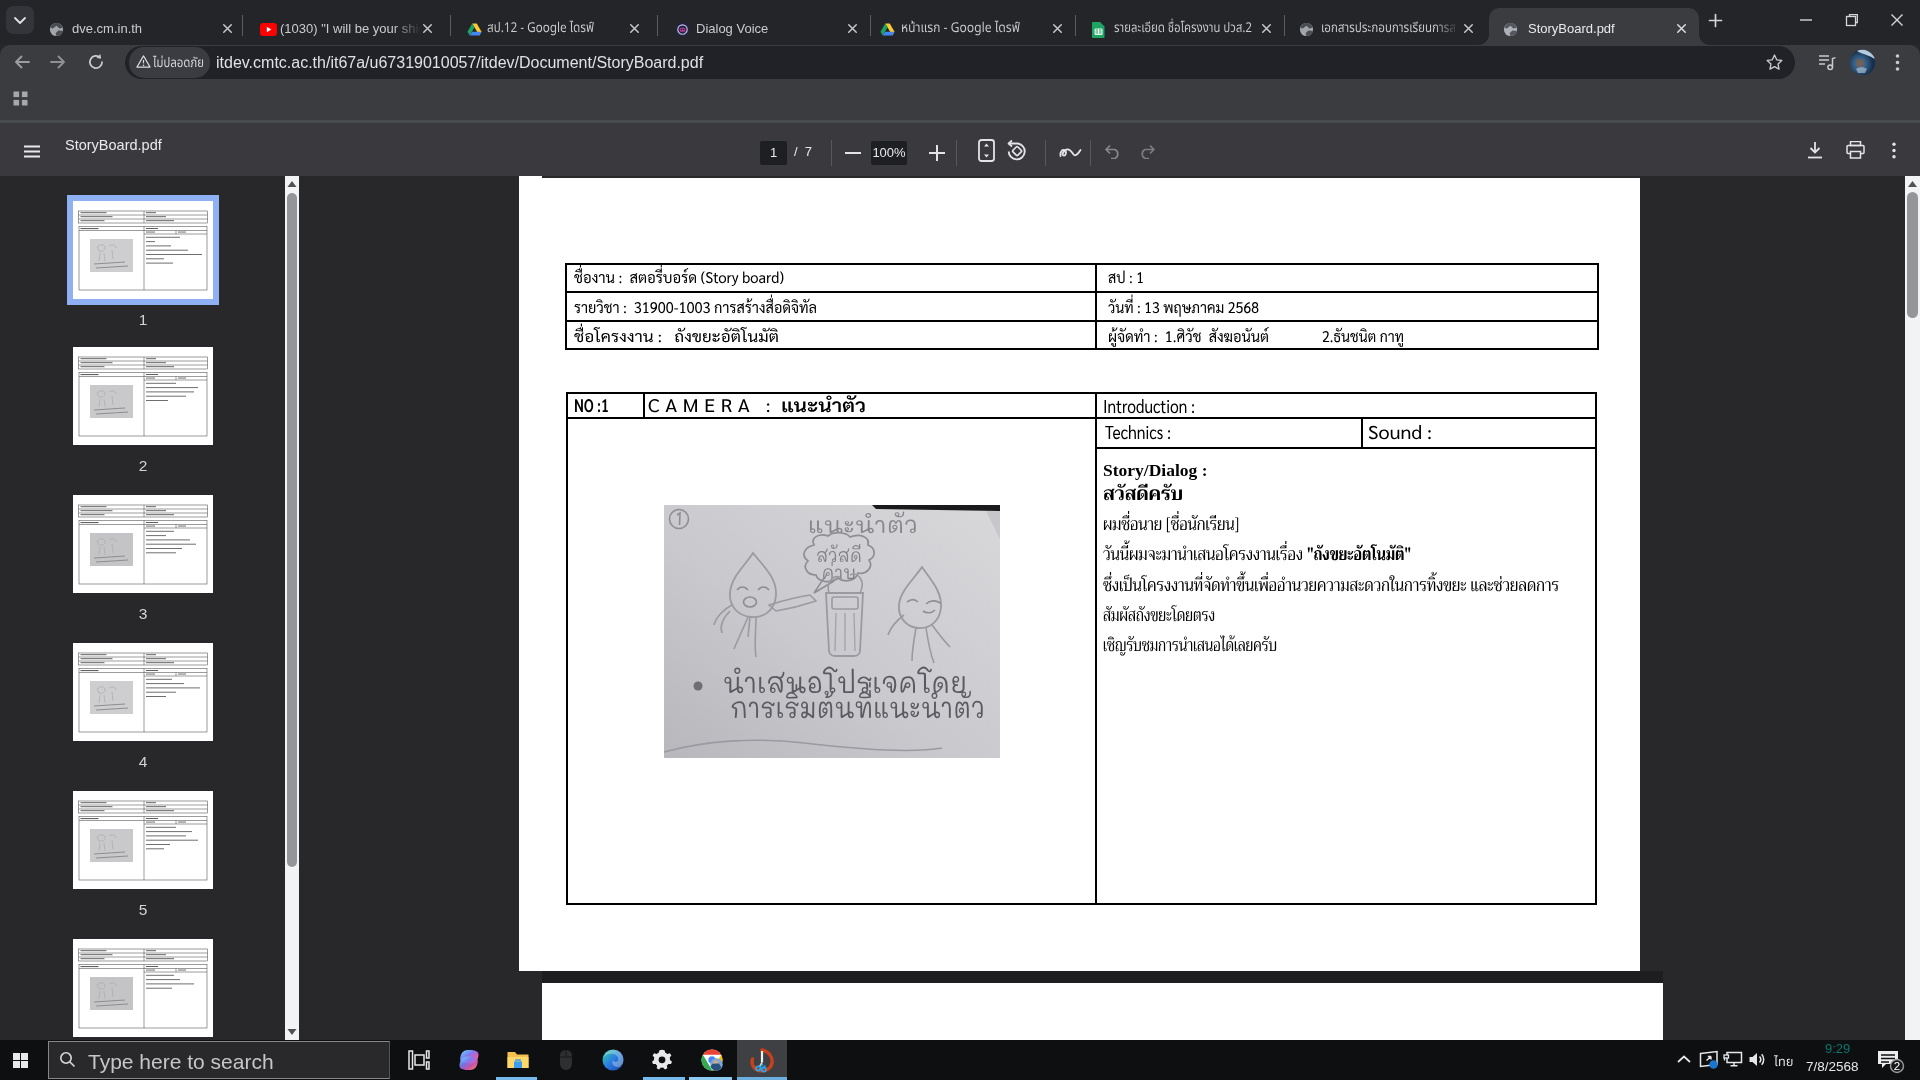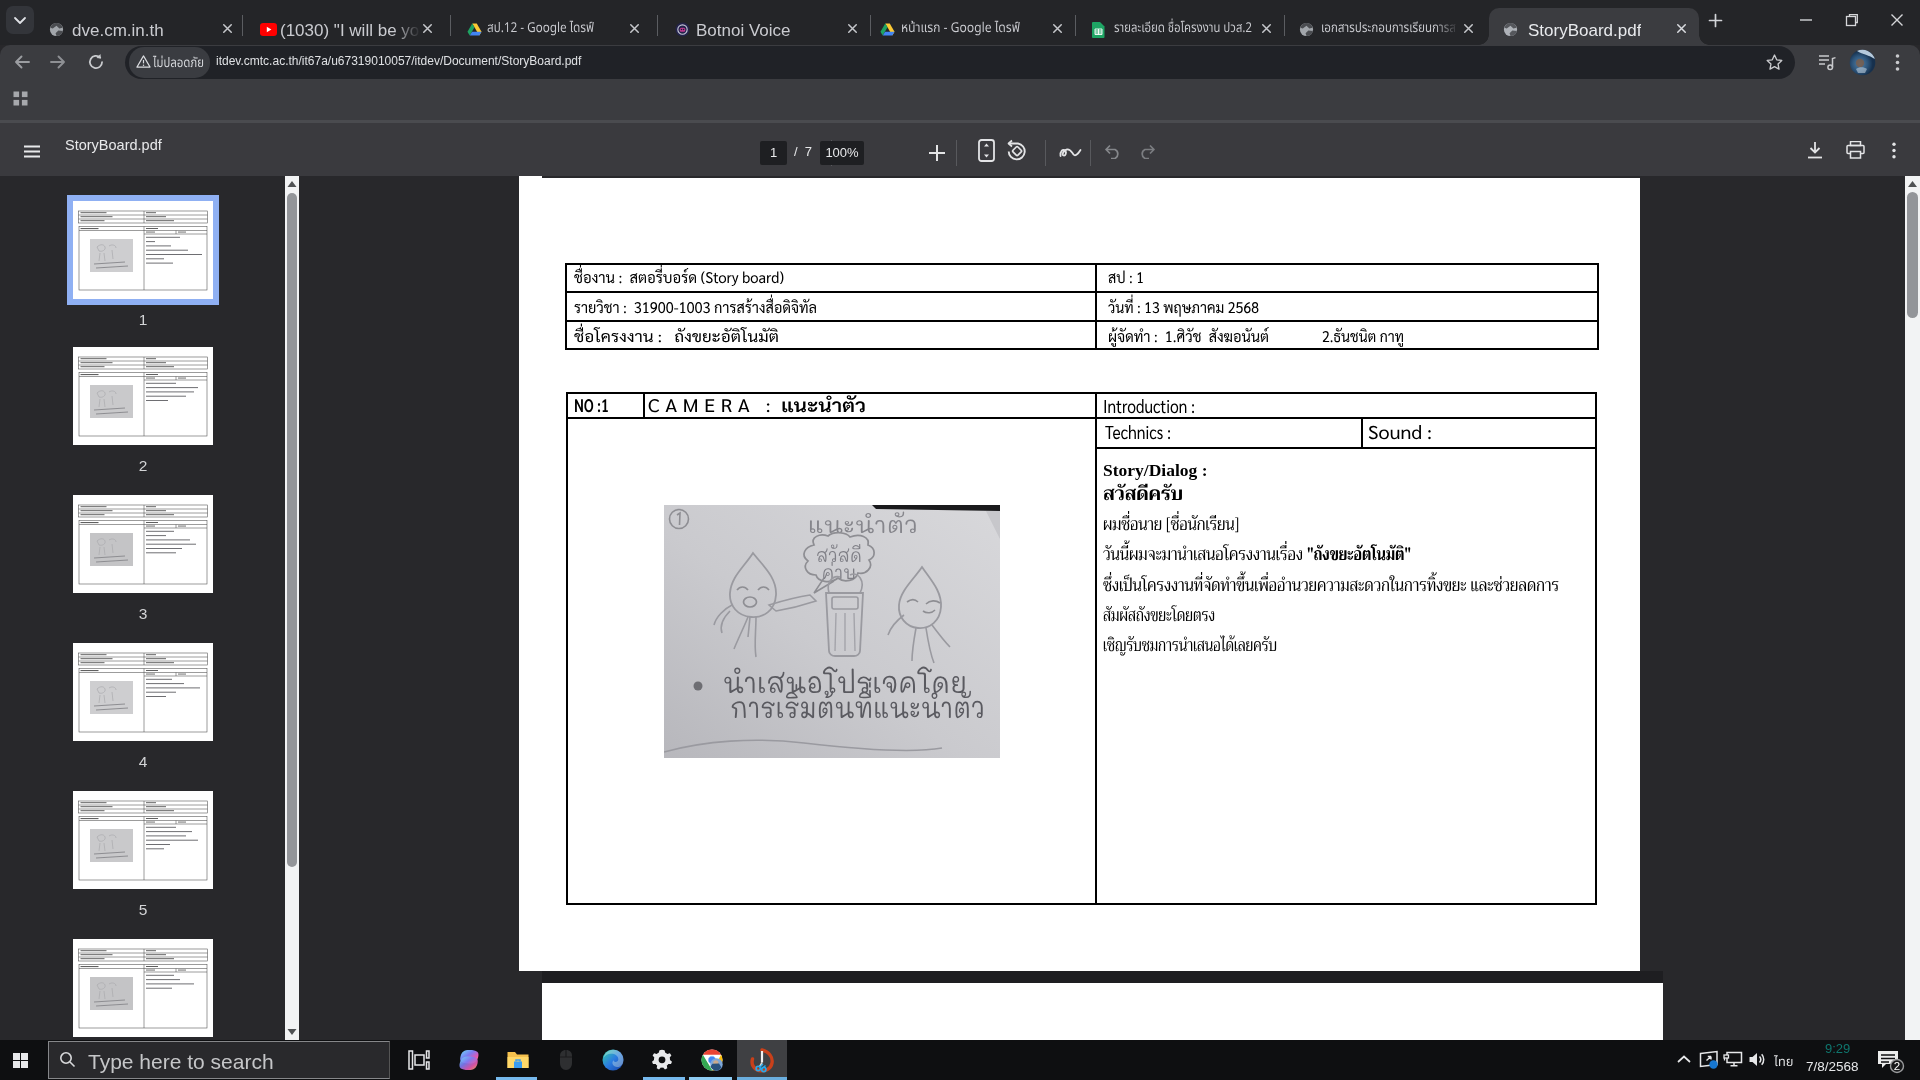--- a/index.html
+++ b/index.html
@@ -1,19 +1,19 @@
 <!DOCTYPE html>
 <html><head><meta charset="utf-8"><style>
 *{margin:0;padding:0;box-sizing:border-box}
 html,body{width:1920px;height:1080px;overflow:hidden;background:#28282b;font-family:"Liberation Sans",sans-serif}
 #frame{position:absolute;left:0;top:0;width:1920px;height:45px;background:#242528}
 #toolbar{position:absolute;left:0;top:45px;width:1920px;height:75px;background:#3b3c40;border-radius:10px 10px 0 0}
 .tab{position:absolute;top:8px;height:37px}
 .tabsep{position:absolute;top:15px;width:1px;height:21px;background:#5b5d61}
-.tabtitle{position:absolute;top:13px;font-size:17px;color:#cacbd0;white-space:nowrap;overflow:hidden}
+.tabtitle{position:absolute;top:13px;font-size:13px;color:#cacbd0;white-space:nowrap;overflow:hidden}
 .tabx{position:absolute;top:13px;width:15px;height:15px;color:#c6c8cc}
 .fav{position:absolute;top:14px;width:15px;height:15px}
 #activetab{position:absolute;left:1489px;top:8px;width:210px;height:37px}
 #activetab .body{position:absolute;left:0;top:0;width:100%;height:37px;background:#3b3c40;border-radius:10px 10px 0 0}
 #activetab .cl{position:absolute;left:-10px;bottom:0;width:10px;height:10px;background:radial-gradient(circle at 0 0,transparent 9.5px,#3b3c40 10px)}
 #activetab .cr{position:absolute;right:-10px;bottom:0;width:10px;height:10px;background:radial-gradient(circle at 10px 0,transparent 9.5px,#3b3c40 10px)}
 #omni{position:absolute;left:125px;top:1px;width:1670px;height:33px;border-radius:17px;background:#202227}
 #chip{position:absolute;left:129px;top:2px;width:81px;height:31px;border-radius:15px;background:#3a3c41}
 #pdftoolbar{position:absolute;left:0;top:122px;width:1920px;height:54px;background:#3a3a3e;border-top:1px solid #4a4b4f}
 .pbox{position:absolute;top:18px;height:24px;background:#1e1f22;border-radius:2px;color:#e8e9eb;font-size:13px;text-align:center;line-height:24px}
@@ -326,21 +326,21 @@
 <div class="tabsep" style="left:657px"></div>
 
 <div class="tab" style="left:658px;width:212px">
 <svg class="fav" style="left:17px" viewBox="0 0 16 16">
         <circle cx="8" cy="8" r="7.5" fill="#23234a"></circle>
         <circle cx="8" cy="8" r="5" fill="none" stroke="#c5c6d8" stroke-width="1.2"></circle>
         <rect x="5" y="6" width="6" height="4.4" rx="2" fill="#c43a92"></rect>
         <circle cx="6.9" cy="8" r="0.8" fill="#1c1c3c"></circle>
         <circle cx="9.1" cy="8" r="0.8" fill="#1c1c3c"></circle>
       </svg>
-<span class="tabtitle" style="left:38px">Botnoi Voice</span>
+<span class="tabtitle" style="left:38px">Dialog Voice</span>
 <svg class="tabx" style="left:187px" viewBox="0 0 16 16">
         <path d="M4 4 L12 12 M12 4 L4 12" stroke="#c6c8cc" stroke-width="1.6" stroke-linecap="round"></path>
       </svg>
 </div>
 <div class="tabsep" style="left:870px"></div>
 
 <div class="tab" style="left:871px;width:204px">
 <svg class="fav" style="left:9px" viewBox="0 0 16 16">
         <path d="M5.6 1.5 L10.4 1.5 L15.5 10.3 L13.1 14.5 Z" fill="#fcc934"></path>
         <path d="M5.6 1.5 L0.5 10.3 L2.9 14.5 L8 5.7 Z" fill="#1ea362"></path>
@@ -516,21 +516,21 @@
           <use href="#ns80" x="918" y="0"></use>
           <use href="#ns33" x="1523" y="0"></use>
           <use href="#ns72" x="2094" y="0"></use>
           <use href="#ns12" x="2668" y="0"></use>
           <use href="#ns79" x="3284" y="0"></use>
           <use href="#ns45" x="3884" y="0"></use>
           <use href="#ns136" x="3887" y="0"></use>
         </g>
       </g>
     </svg>
-<span style="position:absolute;left:216px;top:9px;font-size:12px;color:#dfe1e4;letter-spacing:0">itdev.cmtc.ac.th/it67a/u67319010057/itdev/Document/StoryBoard.pdf</span>
+<span style="position:absolute;left:216px;top:9px;font-size:16px;color:#dfe1e4;letter-spacing:0">itdev.cmtc.ac.th/it67a/u67319010057/itdev/Document/StoryBoard.pdf</span>
 <svg style="position:absolute;left:1765px;top:8px" width="19" height="19" viewBox="0 0 24 24">
       <path d="M12 2.6 L14.8 8.6 21.2 9.4 16.5 13.9 17.7 20.3 12 17.2 6.3 20.3 7.5 13.9 2.8 9.4 9.2 8.6 Z" fill="none" stroke="#c9cacd" stroke-width="1.7" stroke-linejoin="round"></path>
     </svg>
 <svg style="position:absolute;left:1818px;top:9px" width="19" height="17" viewBox="0 0 19 17">
       <path d="M1 2 H11 M1 6 H11 M1 10 H7" stroke="#c9cacd" stroke-width="1.7"></path>
       <circle cx="12.2" cy="13.2" r="2.3" fill="none" stroke="#c9cacd" stroke-width="1.5"></circle>
       <path d="M14.5 13.2 V4.5 L17.5 3.6" stroke="#c9cacd" stroke-width="1.5" fill="none"></path>
     </svg>
 <svg style="position:absolute;left:1849px;top:4px" width="27" height="27">
       <defs>
@@ -562,21 +562,21 @@
 <svg style="position:absolute;left:24px;top:22px" width="16" height="13" viewBox="0 0 16 13">
       <path d="M0 1.5 H16 M0 6.5 H16 M0 11.5 H16" stroke="#e8e9eb" stroke-width="1.9"></path>
     </svg>
 <span style="position:absolute;left:65px;top:14px;font-size:14.5px;color:#e8e9eb">StoryBoard.pdf</span>
 <div class="pbox" style="left:760px;width:27px">1</div>
 <span style="position:absolute;left:794px;top:21px;font-size:13px;color:#e6e7e9">/&nbsp;&nbsp;7</span>
 <div class="psep" style="left:831px"></div>
 <svg style="position:absolute;left:845px;top:29px" width="16" height="2">
       <rect width="16" height="2" fill="#e3e4e6"></rect>
     </svg>
-<div class="pbox" style="left:820px;width:44px">100%</div>
+<div class="pbox" style="left:871px;width:36px">100%</div>
 <svg style="position:absolute;left:929px;top:22px" width="16" height="16">
       <path d="M8 0 V16 M0 8 H16" stroke="#e3e4e6" stroke-width="2"></path>
     </svg>
 <div class="psep" style="left:956px"></div>
 <svg style="position:absolute;left:978px;top:16px" width="17" height="23" viewBox="0 0 17 23">
       <rect x="1" y="1" width="15" height="21" rx="2.5" fill="none" stroke="#e3e4e6" stroke-width="1.8"></rect>
       <path d="M8.5 4.5 L11 7.5 H6 Z M8.5 18.5 L6 15.5 H11 Z" fill="#e3e4e6"></path>
     </svg>
 <svg style="position:absolute;left:1004px;top:15px" width="25" height="25" viewBox="0 0 25 25">
       <path d="M8 2.5 L4.5 5.5 L8 8.5" fill="none" stroke="#e3e4e6" stroke-width="1.7" stroke-linejoin="round"></path>

